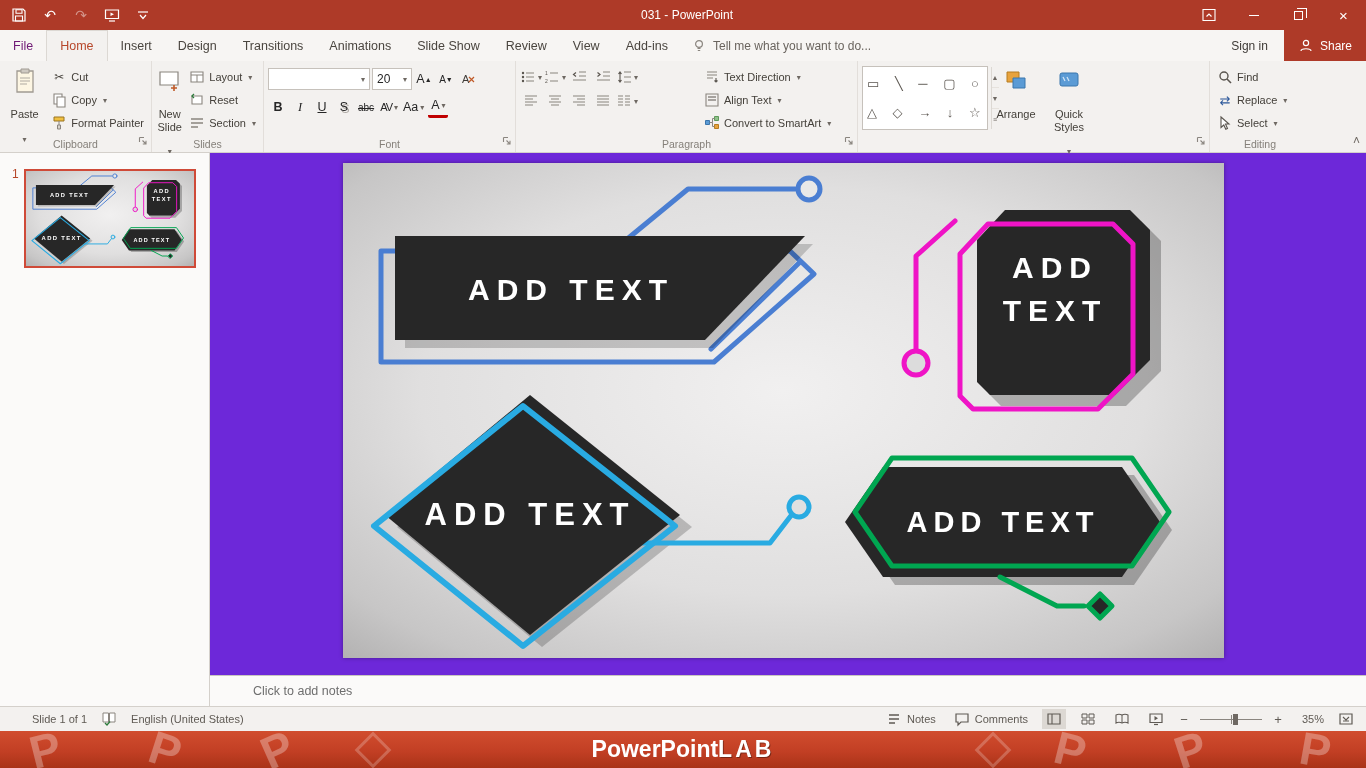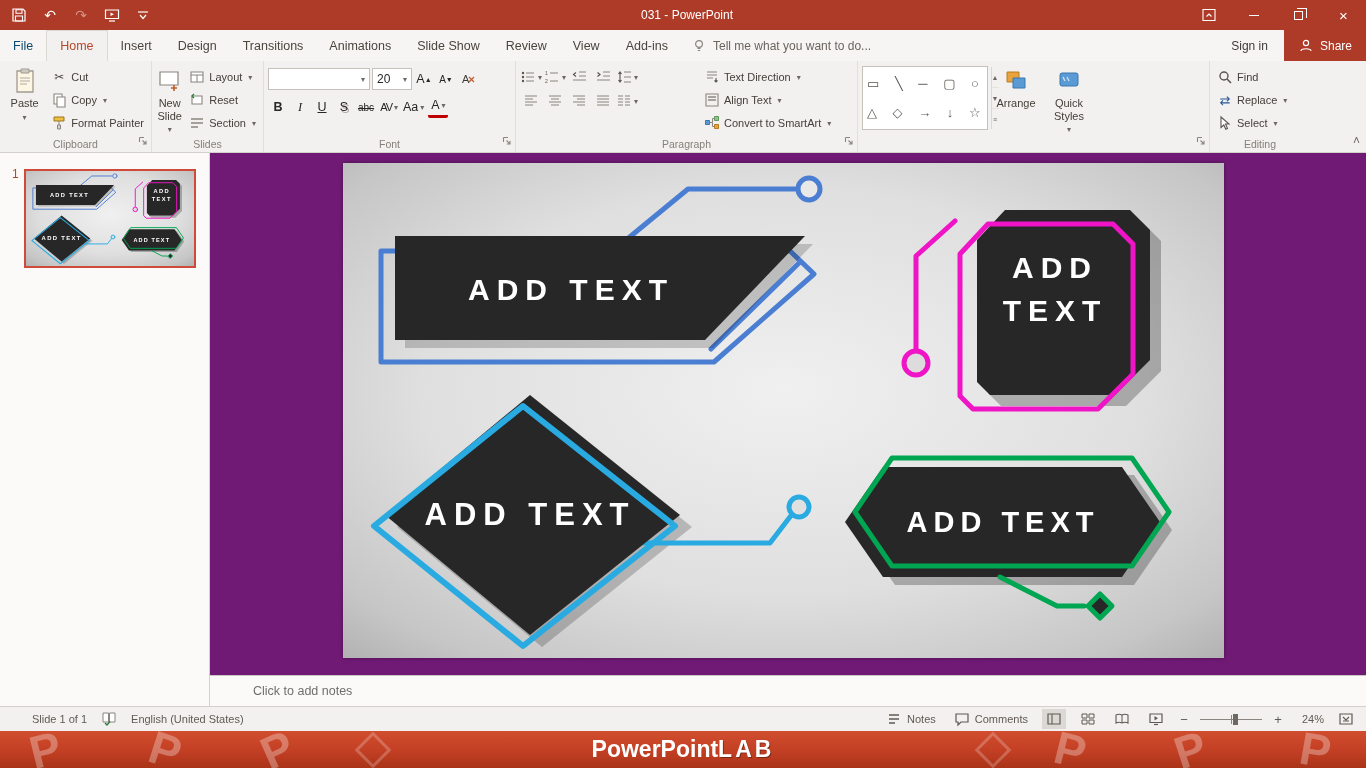--- a/index.html
+++ b/index.html
@@ -14,34 +14,34 @@
   .win-title { position:absolute; left:8px; right:0; text-align:center; font-size:12px; color:#fff; }
   .winbtns { margin-left:auto; display:flex; height:100%; z-index:2; }
   .winbtn { width:45px; height:100%; display:flex; align-items:center; justify-content:center; font-size:15px; color:#fff; }
   .min-glyph { display:inline-block; width:10px; border-top:1px solid #fff; }
   .restore-glyph { position:relative; width:9px; height:9px; border:1px solid #fff; background:transparent; }
   .restore-glyph::before { content:""; position:absolute; left:2px; top:-4px; width:9px; height:9px; border:1px solid #fff; border-left:none; border-bottom:none; }
 
   
   .tabrow { height:31px; background:#f7f5f3; display:flex; align-items:stretch; position:relative; }
   .tab { padding:0 13px; display:flex; align-items:center; font-size:12.5px; color:#4a453f; cursor:default; }
-  .tab.file { color:#0c4a6e; }
+  .tab.file { color:#701a75; }
   .tab.selected { background:#f3f1ef; border:1px solid #dcd8d3; border-bottom:none; color:#b7472a; }
   .tellme { display:flex; align-items:center; gap:6px; padding:0 10px; color:#6a645e; font-size:12px; font-style:normal; }
   .tabrow-right { margin-left:auto; display:flex; align-items:stretch; }
   .signin { display:flex; align-items:center; padding:0 16px; color:#3f3b37; font-size:12px; }
   .share { display:flex; align-items:center; gap:6px; background:#ae3a28; color:#fff; padding:0 14px; font-size:12px; }
 
   
   .ribbon { height:92px; background:#f3f1ef; border-bottom:1px solid #d4d0cb; display:flex; position:relative; }
   .rgroup { position:relative; border-right:1px solid #e2deda; padding:3px 4px 16px 4px; flex:none; }
   .gcontent { display:flex; gap:3px; height:70px; }
   .glabel { position:absolute; bottom:2px; left:0; right:0; text-align:center; font-size:10.5px; color:#85807a; }
   .launcher { position:absolute; right:3px; bottom:3px; }
-  .bigbtn { width:50px; height:70px; display:flex; flex-direction:column; align-items:center; justify-content:flex-start; gap:3px; font-size:11px; color:#44403a; text-align:center; padding-top:4px; line-height:1.15; border-radius:2px; }
+  .bigbtn { width:50px; height:70px; display:flex; flex-direction:column; align-items:center; justify-content:flex-start; gap:14px; font-size:11px; color:#44403a; text-align:center; padding-top:4px; line-height:1.15; border-radius:2px; }
   .smallcol { display:flex; flex-direction:column; gap:1px; padding-top:2px; }
   .sbtn { display:flex; align-items:center; gap:4px; font-size:11px; height:22px; padding:0 3px; border-radius:2px; white-space:nowrap; color:#44403a; }
   .i { width:16px; height:16px; display:inline-flex; align-items:center; justify-content:center; font-size:12px; flex:none; }
   .dd::after { content:"▾"; font-size:8px; color:#6e6862; margin-left:2px; }
   .ddu { font-size:8px; color:#6e6862; }
   svg.ic { width:16px; height:16px; flex:none; }
   svg.ic path, svg.ic rect, svg.ic circle, svg.ic line, svg.ic polyline, svg.ic polygon { vector-effect:non-scaling-stroke; }
 
   .fontrow { display:flex; align-items:center; gap:2px; height:26px; }
   .combo { display:flex; align-items:center; justify-content:space-between; background:#fff; border:1px solid #c6c1bb; height:22px; padding:0 4px; font-size:12px; color:#262626; }
@@ -69,21 +69,21 @@
 
   .collapse-ribbon { position:absolute; right:6px; bottom:4px; color:#6e6862; }
 
   
   .content { display:flex; height:553px; }
   .thumbpane { width:210px; background:#fbfaf9; border-right:1px solid #d4d0cb; position:relative; flex:none; }
   .slide-num { position:absolute; left:12px; top:14px; font-size:12px; color:#b7472a; }
   .thumb { position:absolute; left:24px; top:16px; width:172px; height:99px; border:2px solid #cf4a38; background:#fff; }
   .thumb-svg { width:168px; height:95px; display:block; }
 
-  .main-col { flex:1; display:flex; flex-direction:column; background:#701a75; }
+  .main-col { flex:1; display:flex; flex-direction:column; background:#6d28d9; }
   .canvas-area { height:522px; position:relative; }
   .slide-wrap { position:absolute; left:133px; top:10px; width:881px; height:495px; box-shadow:0 0 4px rgba(0,0,0,.35); }
   .slide-svg { width:881px; height:495px; display:block; }
 
   .notes-pane { height:31px; background:#fbfaf9; border-top:1px solid #c9c5c0; display:flex; align-items:center; padding-left:43px; font-size:12.5px; color:#6e6e6e; }
 
   
   .statusbar { height:25px; background:#f3f1ef; border-top:1px solid #d4d0cb; display:flex; align-items:center; font-size:11px; color:#5f5a54;padding-left:20px; }
   .sb-left { display:flex; align-items:center; gap:14px; padding-left:12px; }
   .sb-right { margin-left:auto; display:flex; align-items:center; gap:10px; padding-right:8px; }
@@ -590,21 +590,21 @@
             <path d="M6.5 5 L10 7.2 6.5 9.5 Z" fill="#5f5a54"></path>
             <path d="M6 13.5 h4" stroke="#5f5a54" stroke-width="1.2"></path>
           </svg>
       </span>
       <span class="zoom-sign">−</span>
       <span class="zoom-track">
         <span class="zoom-notch"></span>
         <span class="zoom-handle"></span>
       </span>
       <span class="zoom-sign">+</span>
-      <span class="zoom-pct">24%</span>
+      <span class="zoom-pct">35%</span>
       <span class="viewbtn">
         <svg class="ic" viewBox="0 0 16 16">
             <rect x="2" y="3" width="12" height="10" fill="none" stroke="#5f5a54" stroke-width="1.2"></rect>
             <path d="M5 6 L8 9 11 6 M5 10 h6" stroke="#5f5a54" stroke-width="1.1" fill="none"></path>
           </svg>
       </span>
     </div>
   </div>
 
   <div class="footer">

